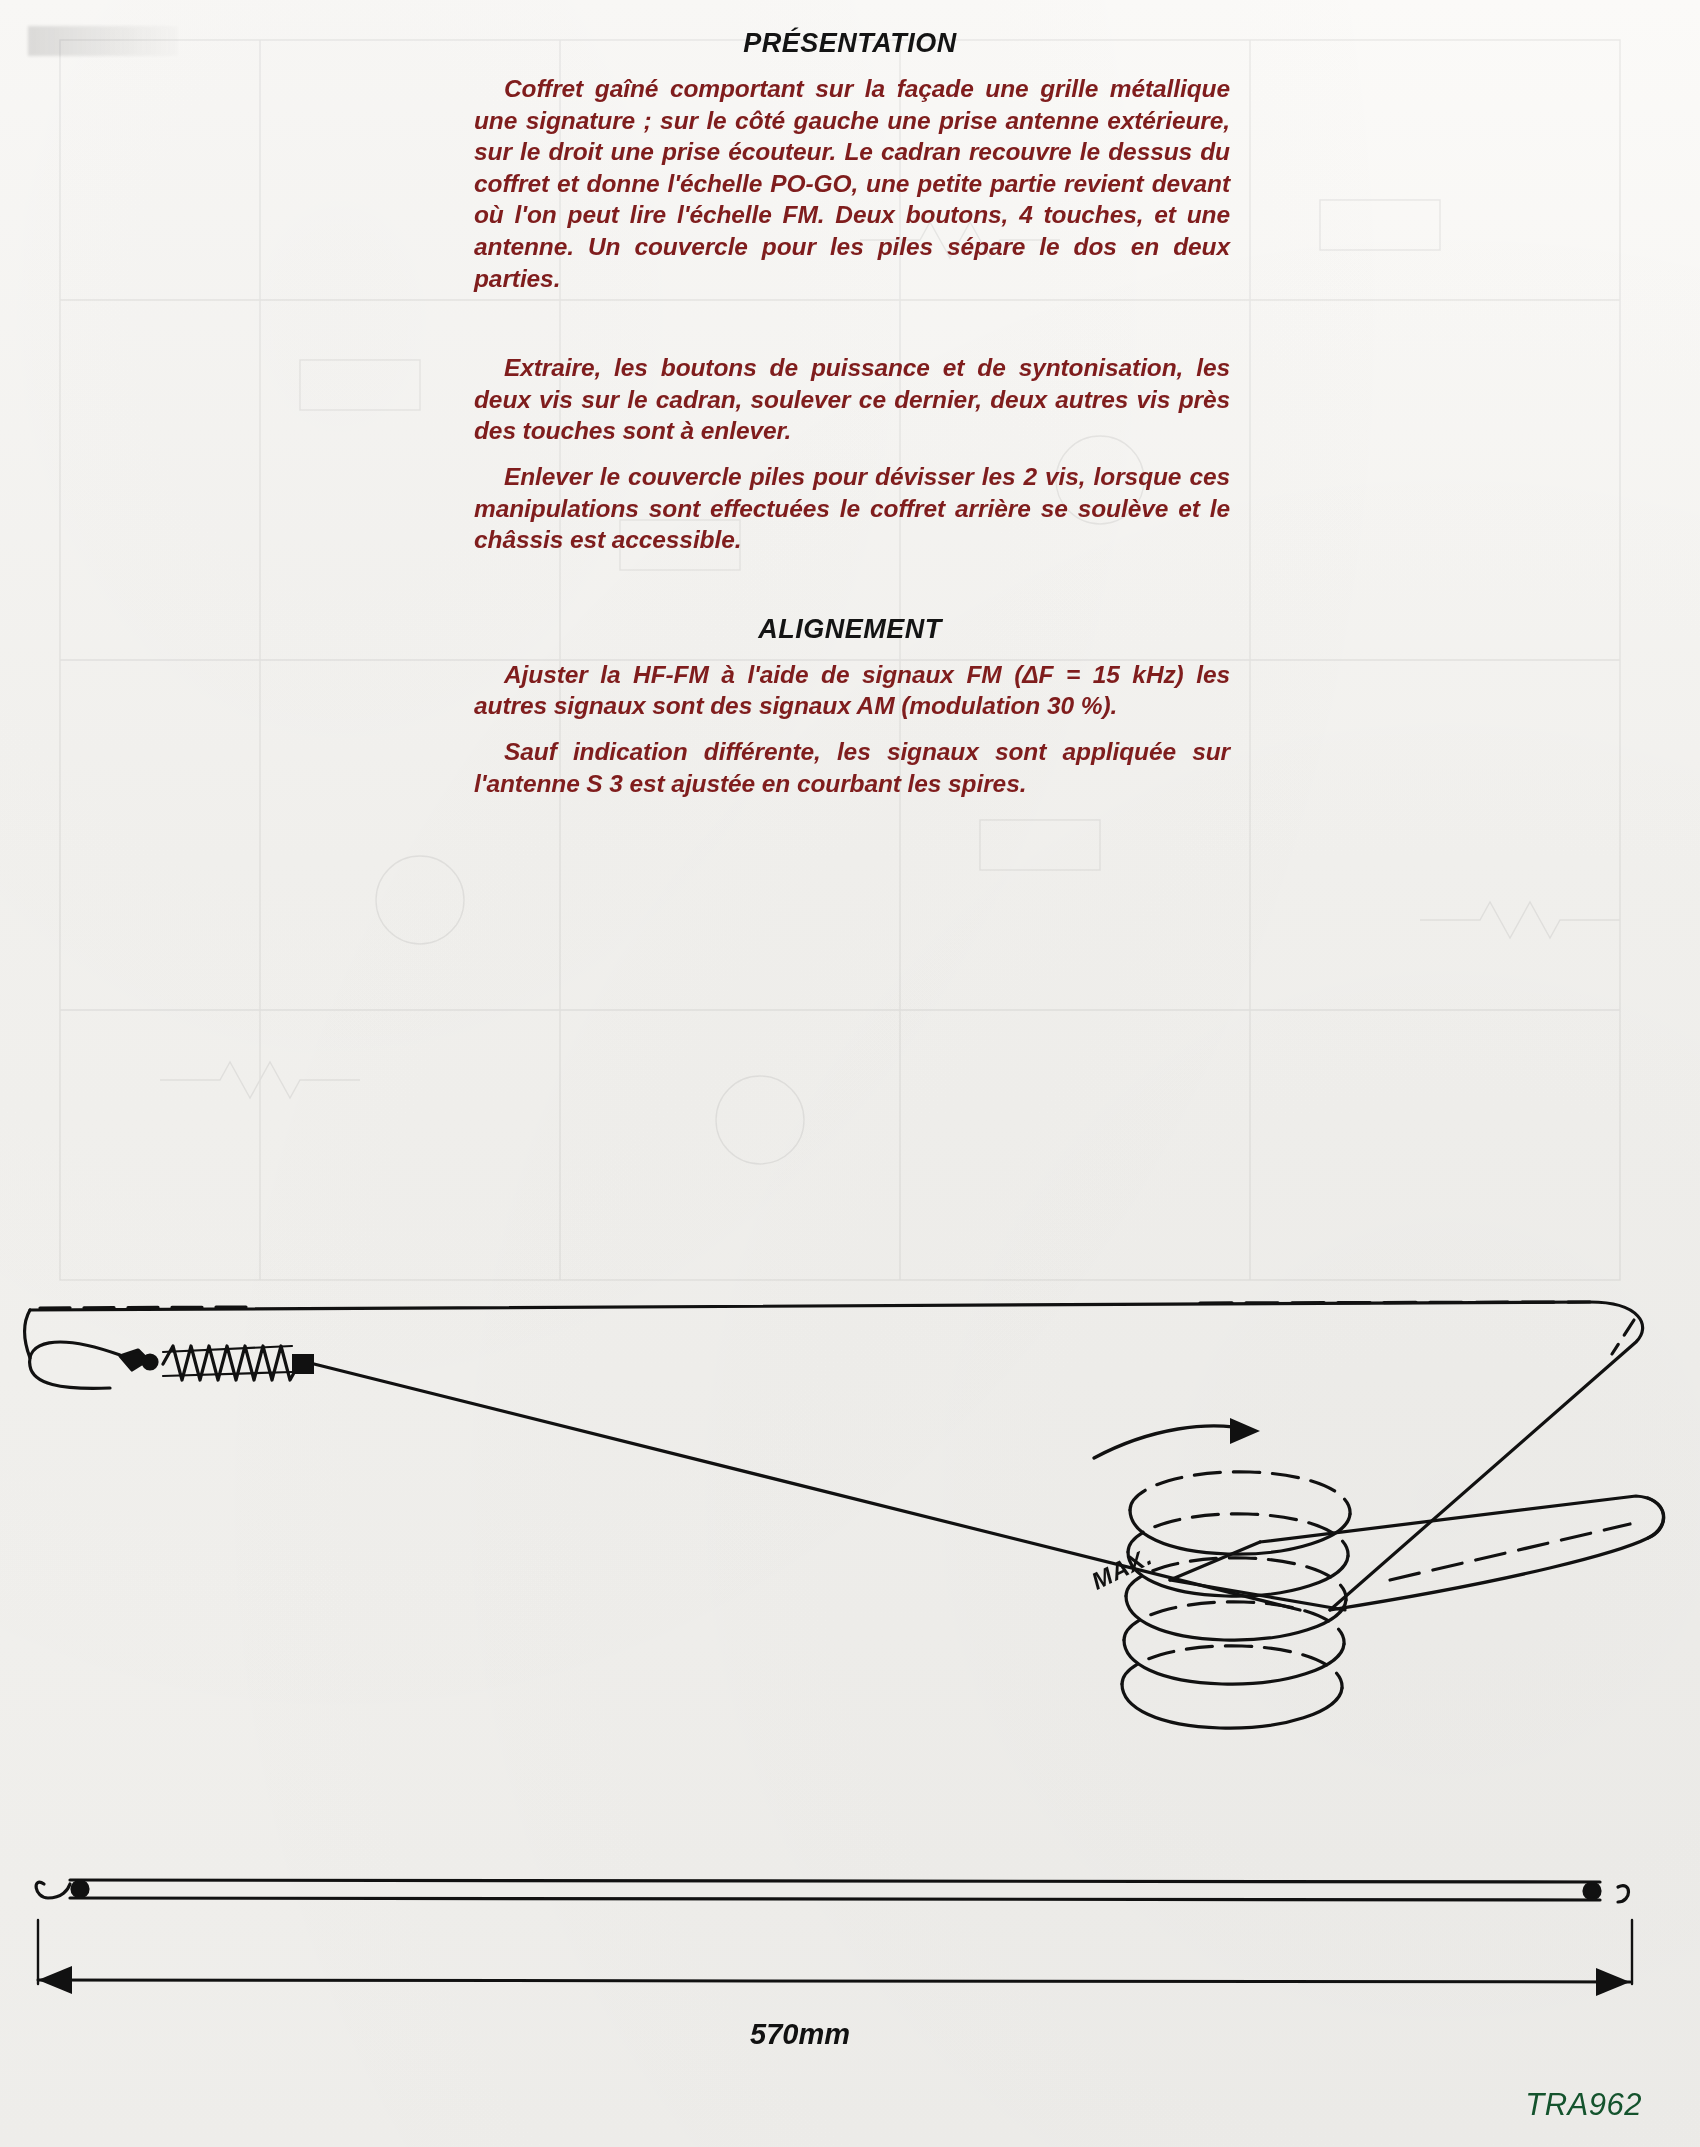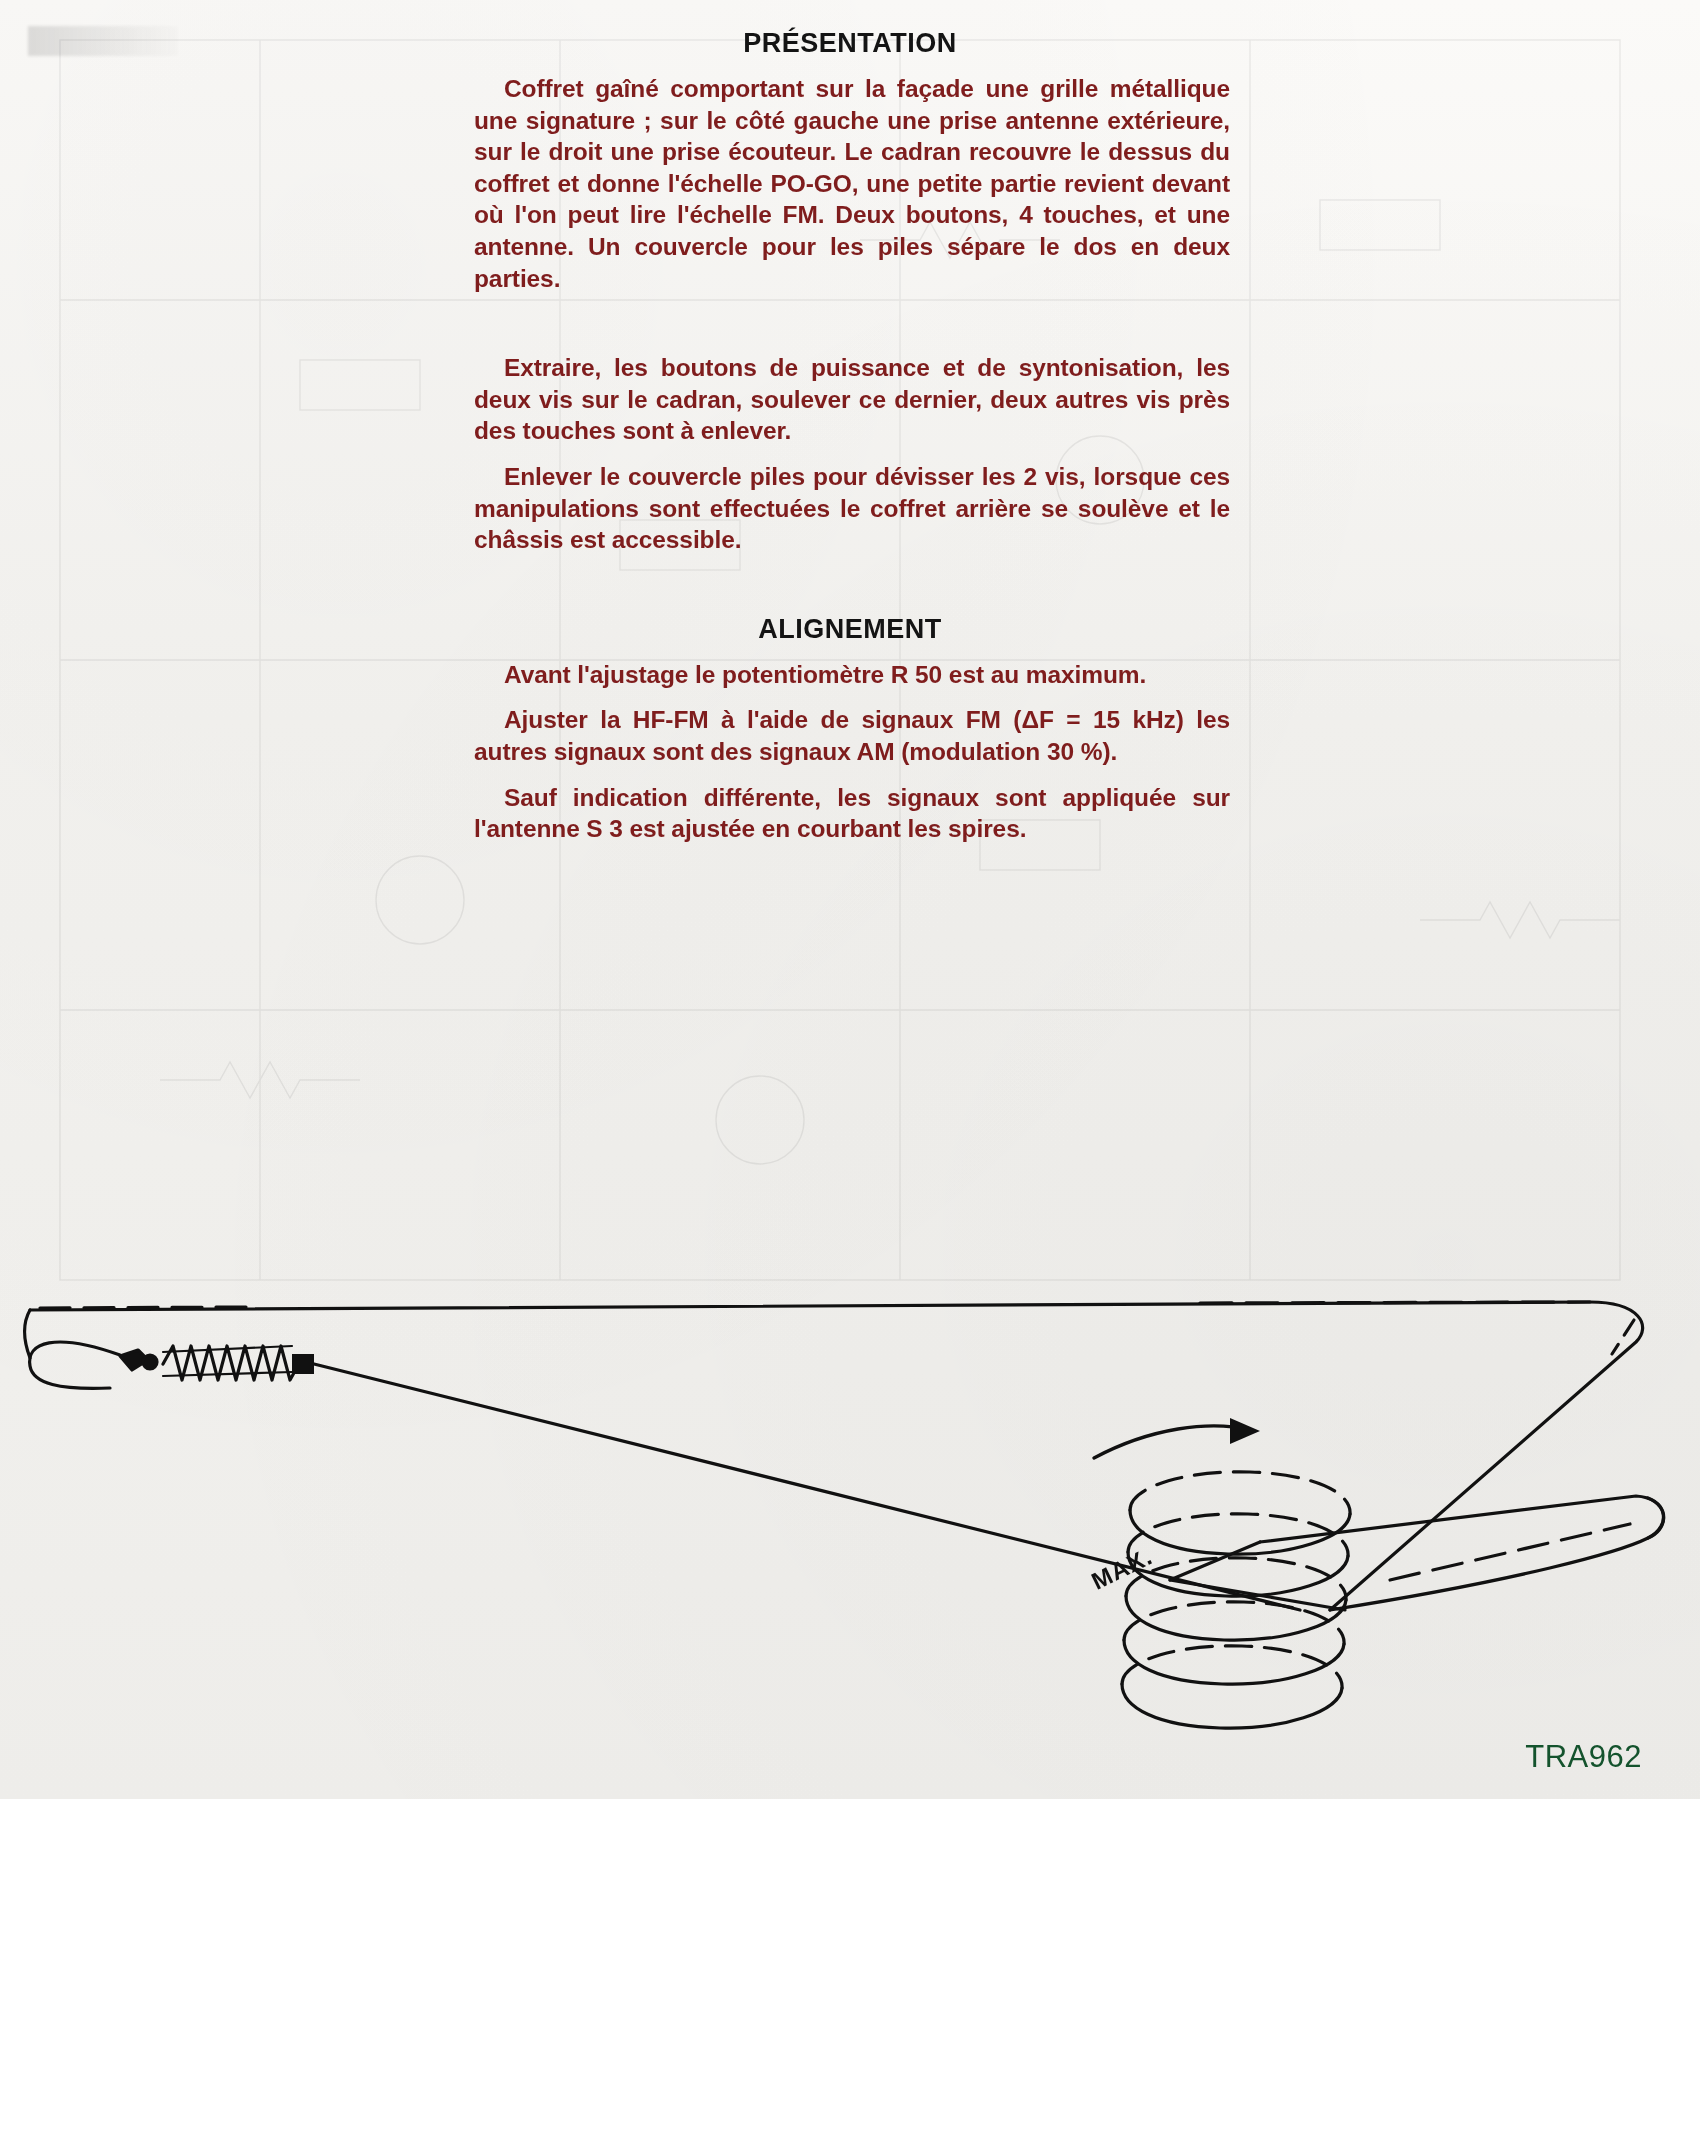--- a/index.html
+++ b/index.html
@@ -6,23 +6,24 @@
     margin: 0;
     padding: 0;
     background: #ffffff;
   }
   body {
     font-family: "Liberation Sans", sans-serif;
   }
   #page {
     position: relative;
     width: 1700px;
-    height: 1799px;
+    height: 2147px;
     background: #f4f3f0;
     overflow: hidden;
+    font-style: italic;
   }
   
   #paper-texture {
     position: absolute;
     inset: 0;
     background:
       radial-gradient(ellipse at 20% 15%, rgba(0,0,0,0.02), rgba(0,0,0,0) 60%),
       radial-gradient(ellipse at 85% 70%, rgba(0,0,0,0.025), rgba(0,0,0,0) 65%),
       linear-gradient(180deg, #fbfaf8 0%, #f3f2ef 40%, #eeedea 100%);
     pointer-events: none;
@@ -156,21 +157,20 @@
         <p class="body-par last">Coffret gaîné comportant sur la façade une grille métallique une signature ; sur le côté gauche une prise antenne extérieure, sur le droit une prise écouteur. Le cadran recouvre le dessus du coffret et donne l'échelle PO-GO, une petite partie revient devant où l'on peut lire l'échelle FM. Deux boutons, 4 touches, et une antenne. Un couvercle pour les piles sépare le dos en deux parties.</p>
       </section>
 
       <section class="sec-demontage">
         <p class="body-par">Extraire, les boutons de puissance et de syntonisation, les deux vis sur le cadran, soulever ce dernier, deux autres vis près des touches sont à enlever.</p>
         <p class="body-par last">Enlever le couvercle piles pour dévisser les 2 vis, lorsque ces manipulations sont effectuées le coffret arrière se soulève et le châssis est accessible.</p>
       </section>
 
       <section class="sec-alignement">
         <h2 class="section-title">ALIGNEMENT</h2>
-        <p class="body-par">Avant l'ajustage le potentiomètre R 50 est au maximum.</p>
         <p class="body-par">Ajuster la HF-FM à l'aide de signaux FM (ΔF = 15 kHz) les autres signaux sont des signaux AM (modulation 30 %).</p>
         <p class="body-par last">Sauf indication différente, les signaux sont appliquée sur l'antenne S 3 est ajustée en courbant les spires.</p>
       </section>
 
     </div>
 
     <svg class="figure" viewBox="0 0 1700 867" xmlns="http://www.w3.org/2000/svg">
       <g fill="none" stroke="#111111" stroke-width="3.2" stroke-linecap="round" stroke-linejoin="round">
 
         <path d="M120 75

